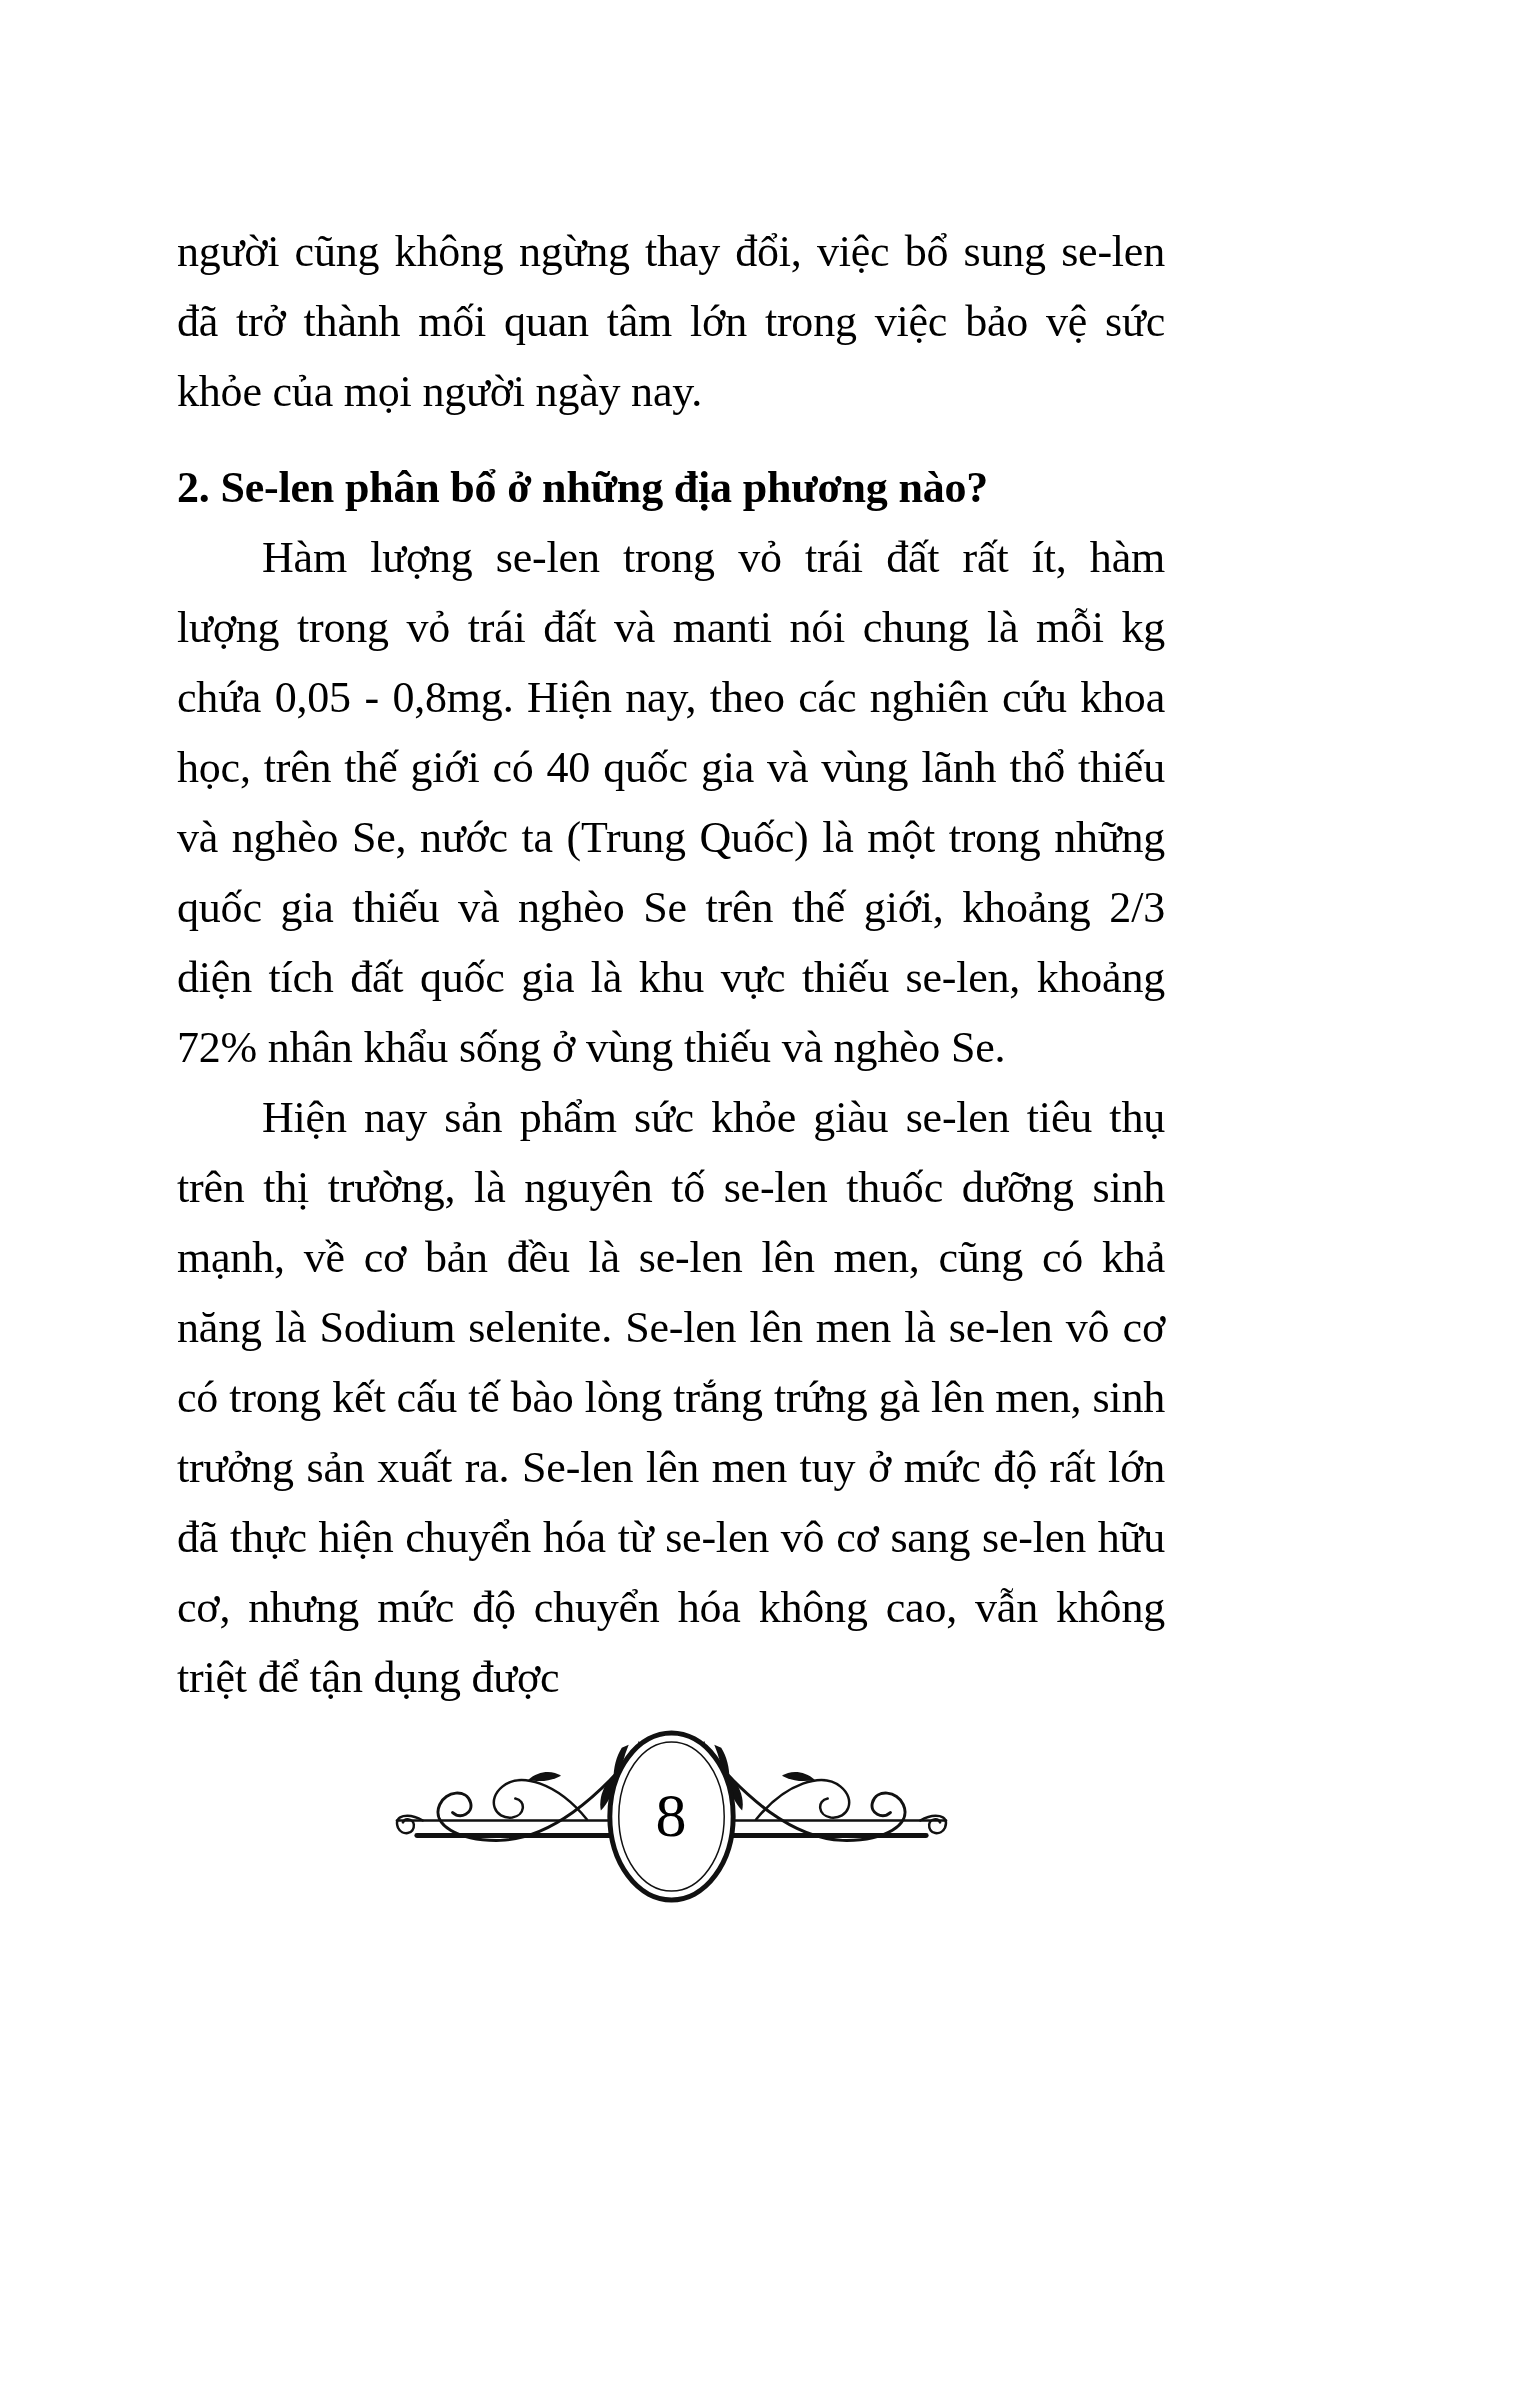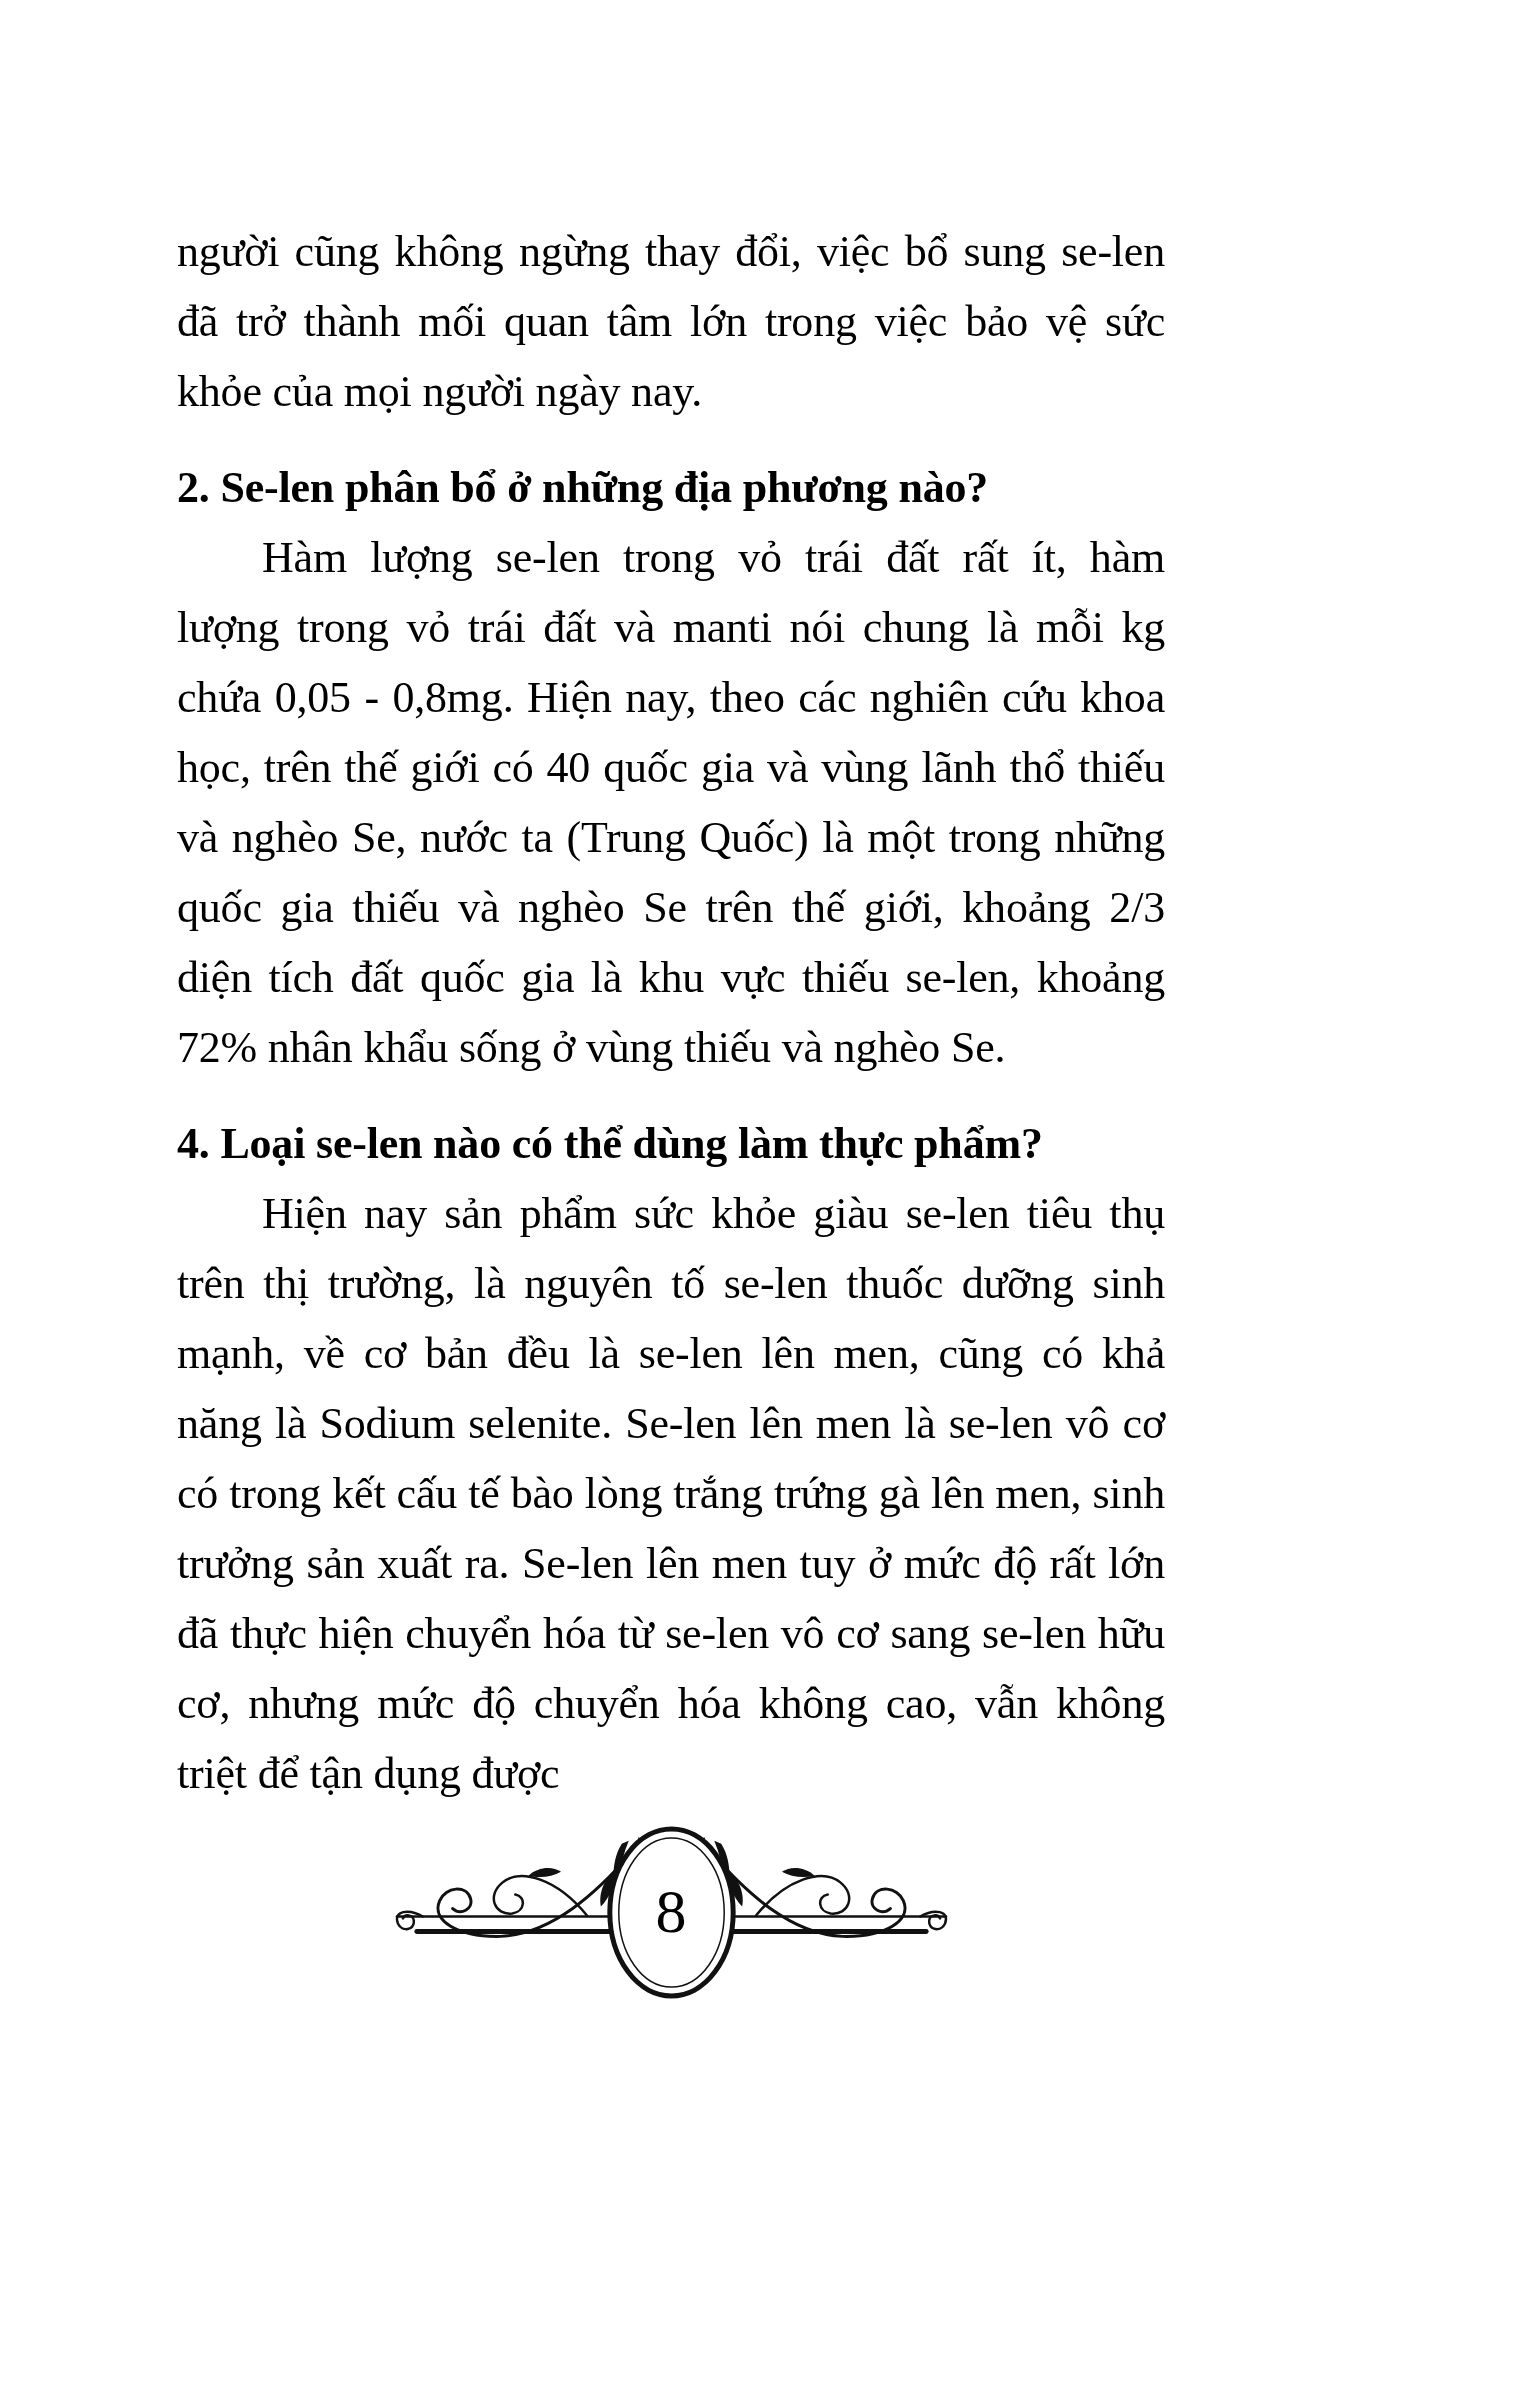--- a/index.html
+++ b/index.html
@@ -65,21 +65,20 @@
 <div class="page">
 
   <div class="bodytext">
 
     <p class="no-indent">người cũng không ngừng thay đổi, việc bổ sung se-len đã trở thành mối quan tâm lớn trong việc bảo vệ sức khỏe của mọi người ngày nay.</p>
 
     <h2>2. Se-len phân bổ ở những địa phương nào?</h2>
     <p>Hàm lượng se-len trong vỏ trái đất rất ít, hàm lượng trong vỏ trái đất và manti nói chung là mỗi kg chứa 0,05 - 0,8mg. Hiện nay, theo các nghiên cứu khoa học, trên thế giới có 40 quốc gia và vùng lãnh thổ thiếu và nghèo Se, nước ta (Trung Quốc) là một trong những quốc gia thiếu và nghèo Se trên thế giới, khoảng 2/3 diện tích đất quốc gia là khu vực thiếu se-len, khoảng 72% nhân khẩu sống ở vùng thiếu và nghèo Se.</p>
 
 
-    <h2>4. Loại se-len nào có thể dùng làm thực phẩm?</h2>
     <p>Hiện nay sản phẩm sức khỏe giàu se-len tiêu thụ trên thị trường, là nguyên tố se-len thuốc dưỡng sinh mạnh, về cơ bản đều là se-len lên men, cũng có khả năng là Sodium selenite. Se-len lên men là se-len vô cơ có trong kết cấu tế bào lòng trắng trứng gà lên men, sinh trưởng sản xuất ra. Se-len lên men tuy ở mức độ rất lớn đã thực hiện chuyển hóa từ se-len vô cơ sang se-len hữu cơ, nhưng mức độ chuyển hóa không cao, vẫn không triệt để tận dụng được</p>
 
   </div>
 
   <div class="footer-ornament">
     <svg viewBox="0 0 580 200" xmlns="http://www.w3.org/2000/svg" aria-hidden="true">
       <g id="fl" stroke="#111111" fill="none" stroke-linecap="round">
 
         <path d="M14 104 H 243" stroke-width="2.5"></path>
 

